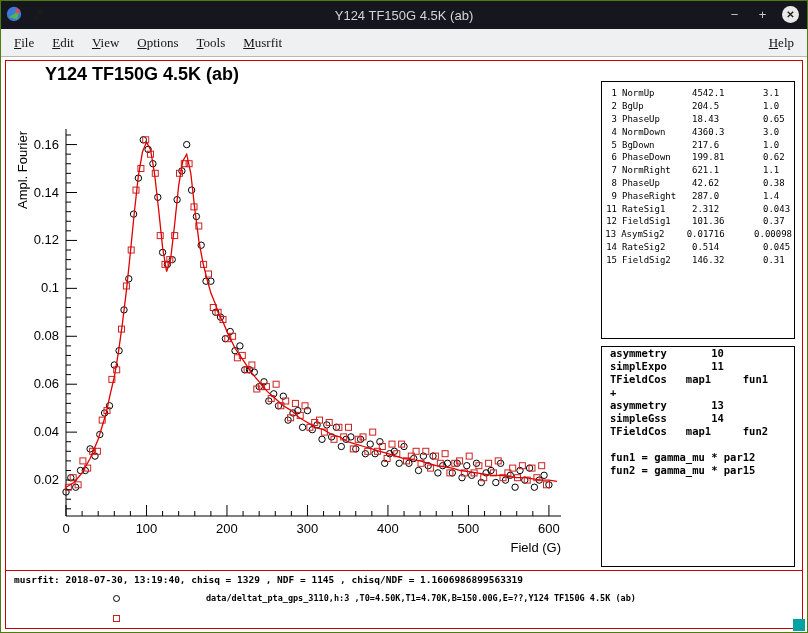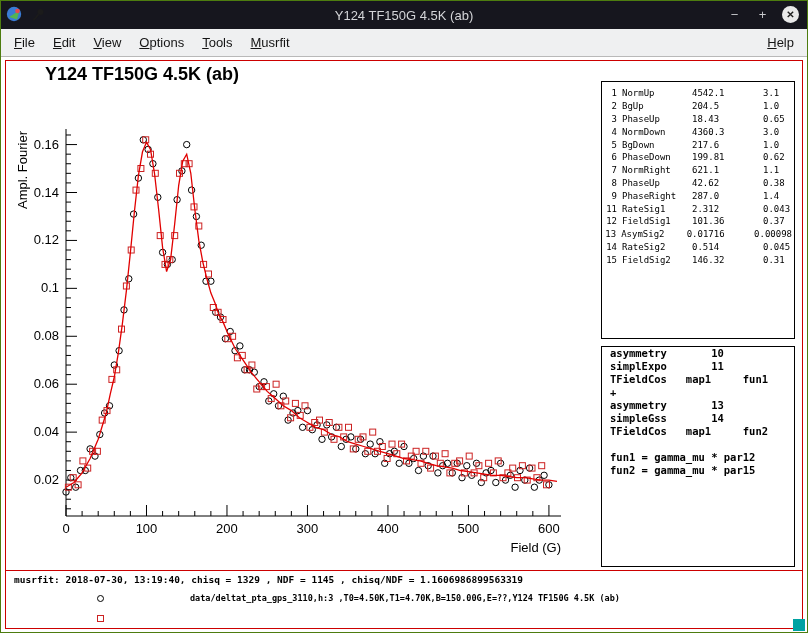--- a/index.html
+++ b/index.html
@@ -9,21 +9,21 @@
   .titlebar{height:28px;background:#16161e;display:flex;align-items:center;position:relative;}
   .tb-icons{position:absolute;left:5px;top:5px;display:flex;gap:7px;align-items:center;}
   .tb-title{flex:1;text-align:center;color:#d4d5d8;font-size:13px;}
   .tb-buttons{position:absolute;right:8px;top:5px;display:flex;gap:11px;align-items:center;}
   .tb-btn{width:17px;height:17px;color:#c9cacd;font-size:13px;line-height:17px;text-align:center;cursor:default;}
   .tb-btn.close{background:#e9e9e9;color:#1e1e1e;border-radius:50%;font-size:10px;font-weight:bold;}
   
   .menubar{height:27px;background:#eff0f1;border-bottom:1px solid #b9b9b9;display:flex;align-items:center;
            font-size:13px;color:#141414;padding:0 4px;}
   .mb-left,.mb-right{display:flex;align-items:center;}
-  .menu-item{padding:5px 9px;cursor:default;}
+  .menu-item{padding:5px 9px;cursor:default;font-family:Liberation Serif, serif;}
   .menu-spacer{flex:1;}
   
   .canvas{position:absolute;top:56px;left:0;right:0;bottom:0;background:#ffffff;}
   .red-frame{position:absolute;left:4px;top:3px;right:4px;bottom:3px;border:1px solid #cc0000;pointer-events:none;}
   .pad-sep{position:absolute;left:4px;right:4px;top:513px;border-top:1px solid #cc0000;pointer-events:none;}
   .canvas-title{position:absolute;left:44px;top:7px;font-size:18px;font-weight:bold;color:#000;}
   .chart-svg{position:absolute;left:10px;top:44px;}
   svg text{font-family:"Liberation Sans",sans-serif;fill:#000;}
   .tick-label{font-size:13px;}
   .axis-title{font-size:13px;}
@@ -36,21 +36,21 @@
   .p-name{width:70px;margin-left:5px;}
   .p-val{width:55px;text-align:left;}
   .p-err{margin-left:16px;}
   .theory-box{position:absolute;left:600px;top:289px;width:194px;height:221px;border:1px solid #000;
               box-sizing:border-box;padding:0 8px;background:#fff;}
   .theory-box pre{margin:0;font-family:"DejaVu Sans Mono",monospace;font-size:10.5px;font-weight:bold;
                   line-height:13px;color:#000;}
   
   .footer-info{position:absolute;left:13px;top:517px;font-family:"DejaVu Sans Mono",monospace;
                font-size:9.5px;font-weight:bold;color:#000;white-space:nowrap;}
-  .legend{position:absolute;left:4px;right:4px;top:531px;}
+  .legend{position:absolute;left:20px;right:4px;top:531px;}
   .lg-row{display:flex;align-items:center;height:20px;}
   .lg-marker{width:7px;height:7px;margin-left:92px;flex:none;box-sizing:border-box;}
   .lg-marker.circle{border:1px solid #000;border-radius:50%;}
   .lg-marker.square{border:1px solid #cc2222;}
   .lg-text{margin-left:86px;font-family:"DejaVu Sans Mono",monospace;font-size:8.5px;font-weight:bold;
            color:#000;white-space:nowrap;}
   .resize-grip{position:absolute;right:2px;bottom:1px;width:12px;height:12px;background:#00a2a2;}
 </style>
 </head>
 <body>

